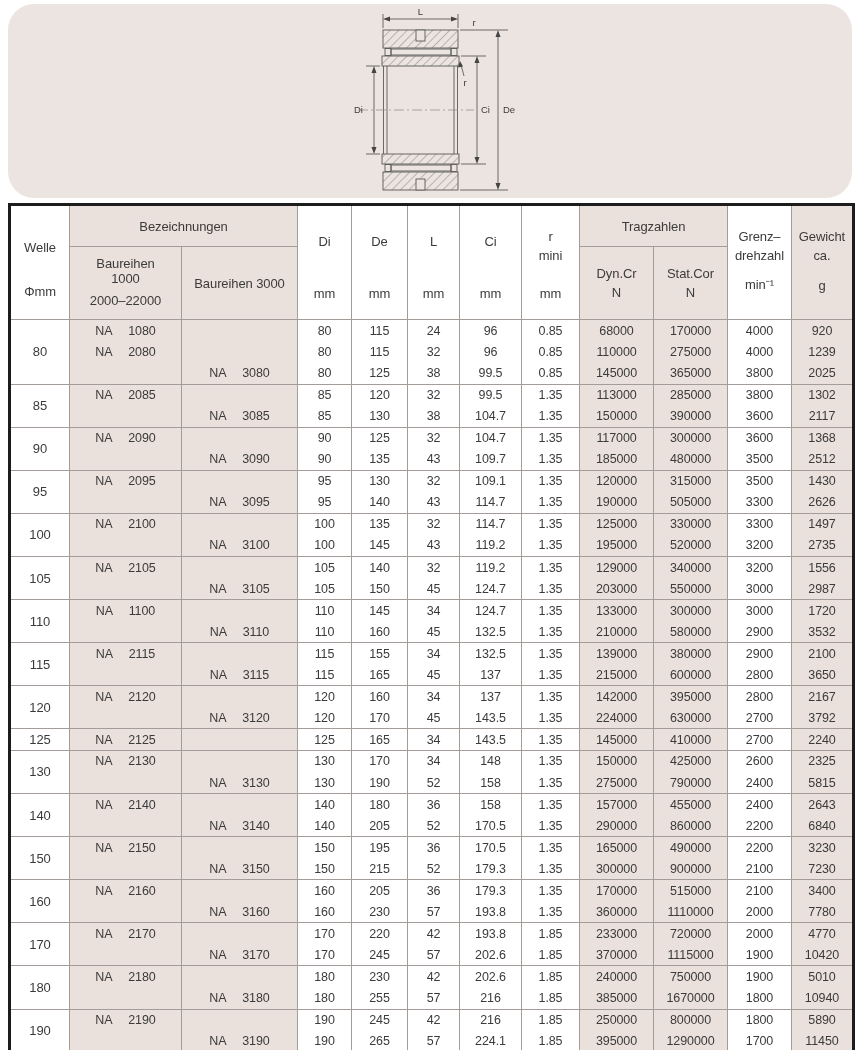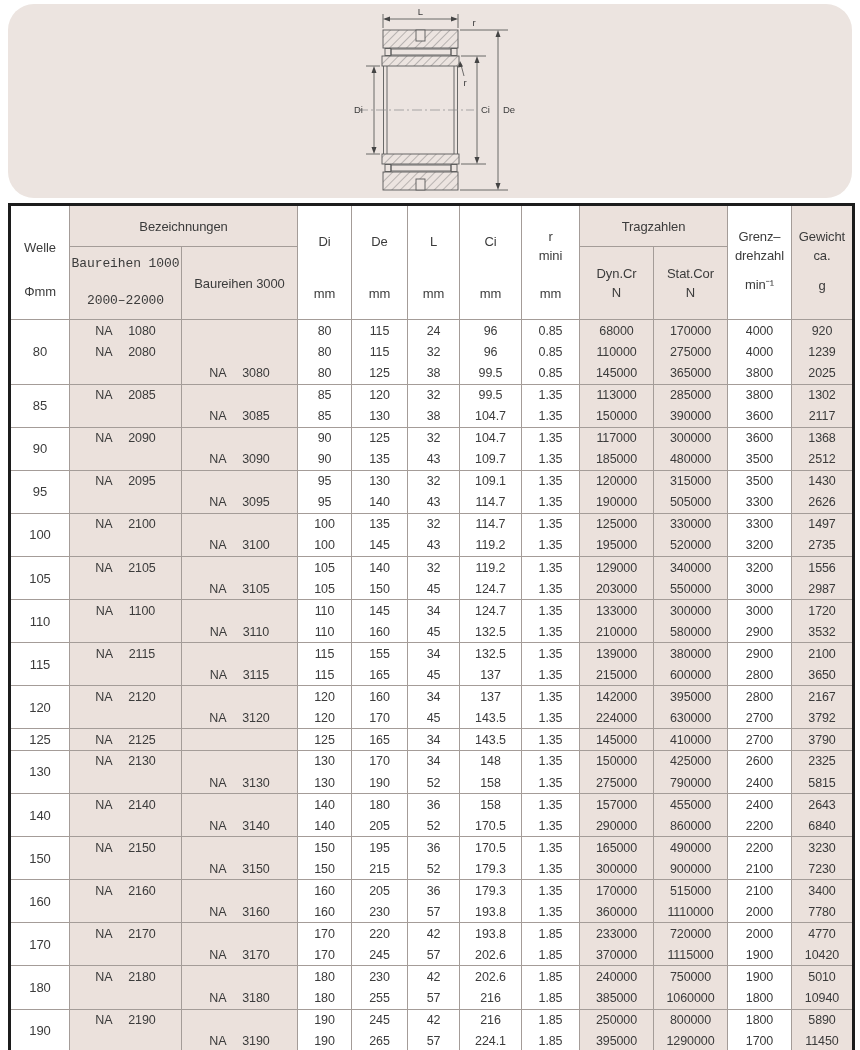--- a/index.html
+++ b/index.html
@@ -37,21 +37,21 @@
   td.pink,th.pink{background:var(--cell_pink);}
   td.welle{background:#fff;font-size:13px;}
   td.desig{word-spacing:13px;}
   th{font-size:13px;}
   .vbox{height:101px;display:flex;flex-direction:column;align-items:center;justify-content:space-between;}
   .vbox .top{line-height:1.45;}
   .welle-box{padding:28px 0 14px;}
   .dim-box{padding:22px 0 12px;}
   .r-box{padding:16px 0 12px;}
   .gr-box{padding:16px 0 20px;justify-content:space-between;}
-  .two-line{height:72px;display:flex;flex-direction:column;align-items:center;justify-content:space-between;padding:9px 0 11px;font-family:Liberation Mono, monospace;}
+  .two-line{height:72px;display:flex;flex-direction:column;align-items:center;justify-content:space-between;padding:9px 16px 11px;}
   .stack{display:flex;flex-direction:column;align-items:center;justify-content:center;line-height:1.5;}
   svg text{font-family:"Liberation Sans", sans-serif;font-size:9.5px;fill:var(--text);}
 </style>
 </head>
 <body>
 
 <div class="card">
   <svg class="drawing" width="172" height="192" viewBox="0 0 172 192">
     <defs>
       <pattern id="h" patternUnits="userSpaceOnUse" width="6" height="6" patternTransform="rotate(45)">
@@ -483,21 +483,21 @@
         <td class="pink desig">NA 2125</td>
         <td class="pink desig"></td>
         <td class="">125</td>
         <td class="">165</td>
         <td class="">34</td>
         <td class="">143.5</td>
         <td class="">1.35</td>
         <td class="pink">145000</td>
         <td class="pink">410000</td>
         <td class="">2700</td>
-        <td class="pink">3790</td>
+        <td class="pink">2240</td>
       </tr>
       <tr class="g-first">
         <td rowspan="2" class="welle">130</td>
         <td class="pink desig">NA 2130</td>
         <td class="pink desig"></td>
         <td class="">130</td>
         <td class="">170</td>
         <td class="">34</td>
         <td class="">148</td>
         <td class="">1.35</td>
@@ -643,21 +643,21 @@
       </tr>
       <tr>
         <td class="pink desig"></td>
         <td class="pink desig">NA 3180</td>
         <td class="">180</td>
         <td class="">255</td>
         <td class="">57</td>
         <td class="">216</td>
         <td class="">1.85</td>
         <td class="pink">385000</td>
-        <td class="pink">1060000</td>
+        <td class="pink">1670000</td>
         <td class="">1800</td>
         <td class="pink">10940</td>
       </tr>
       <tr class="g-first">
         <td rowspan="2" class="welle">190</td>
         <td class="pink desig">NA 2190</td>
         <td class="pink desig"></td>
         <td class="">190</td>
         <td class="">245</td>
         <td class="">42</td>

